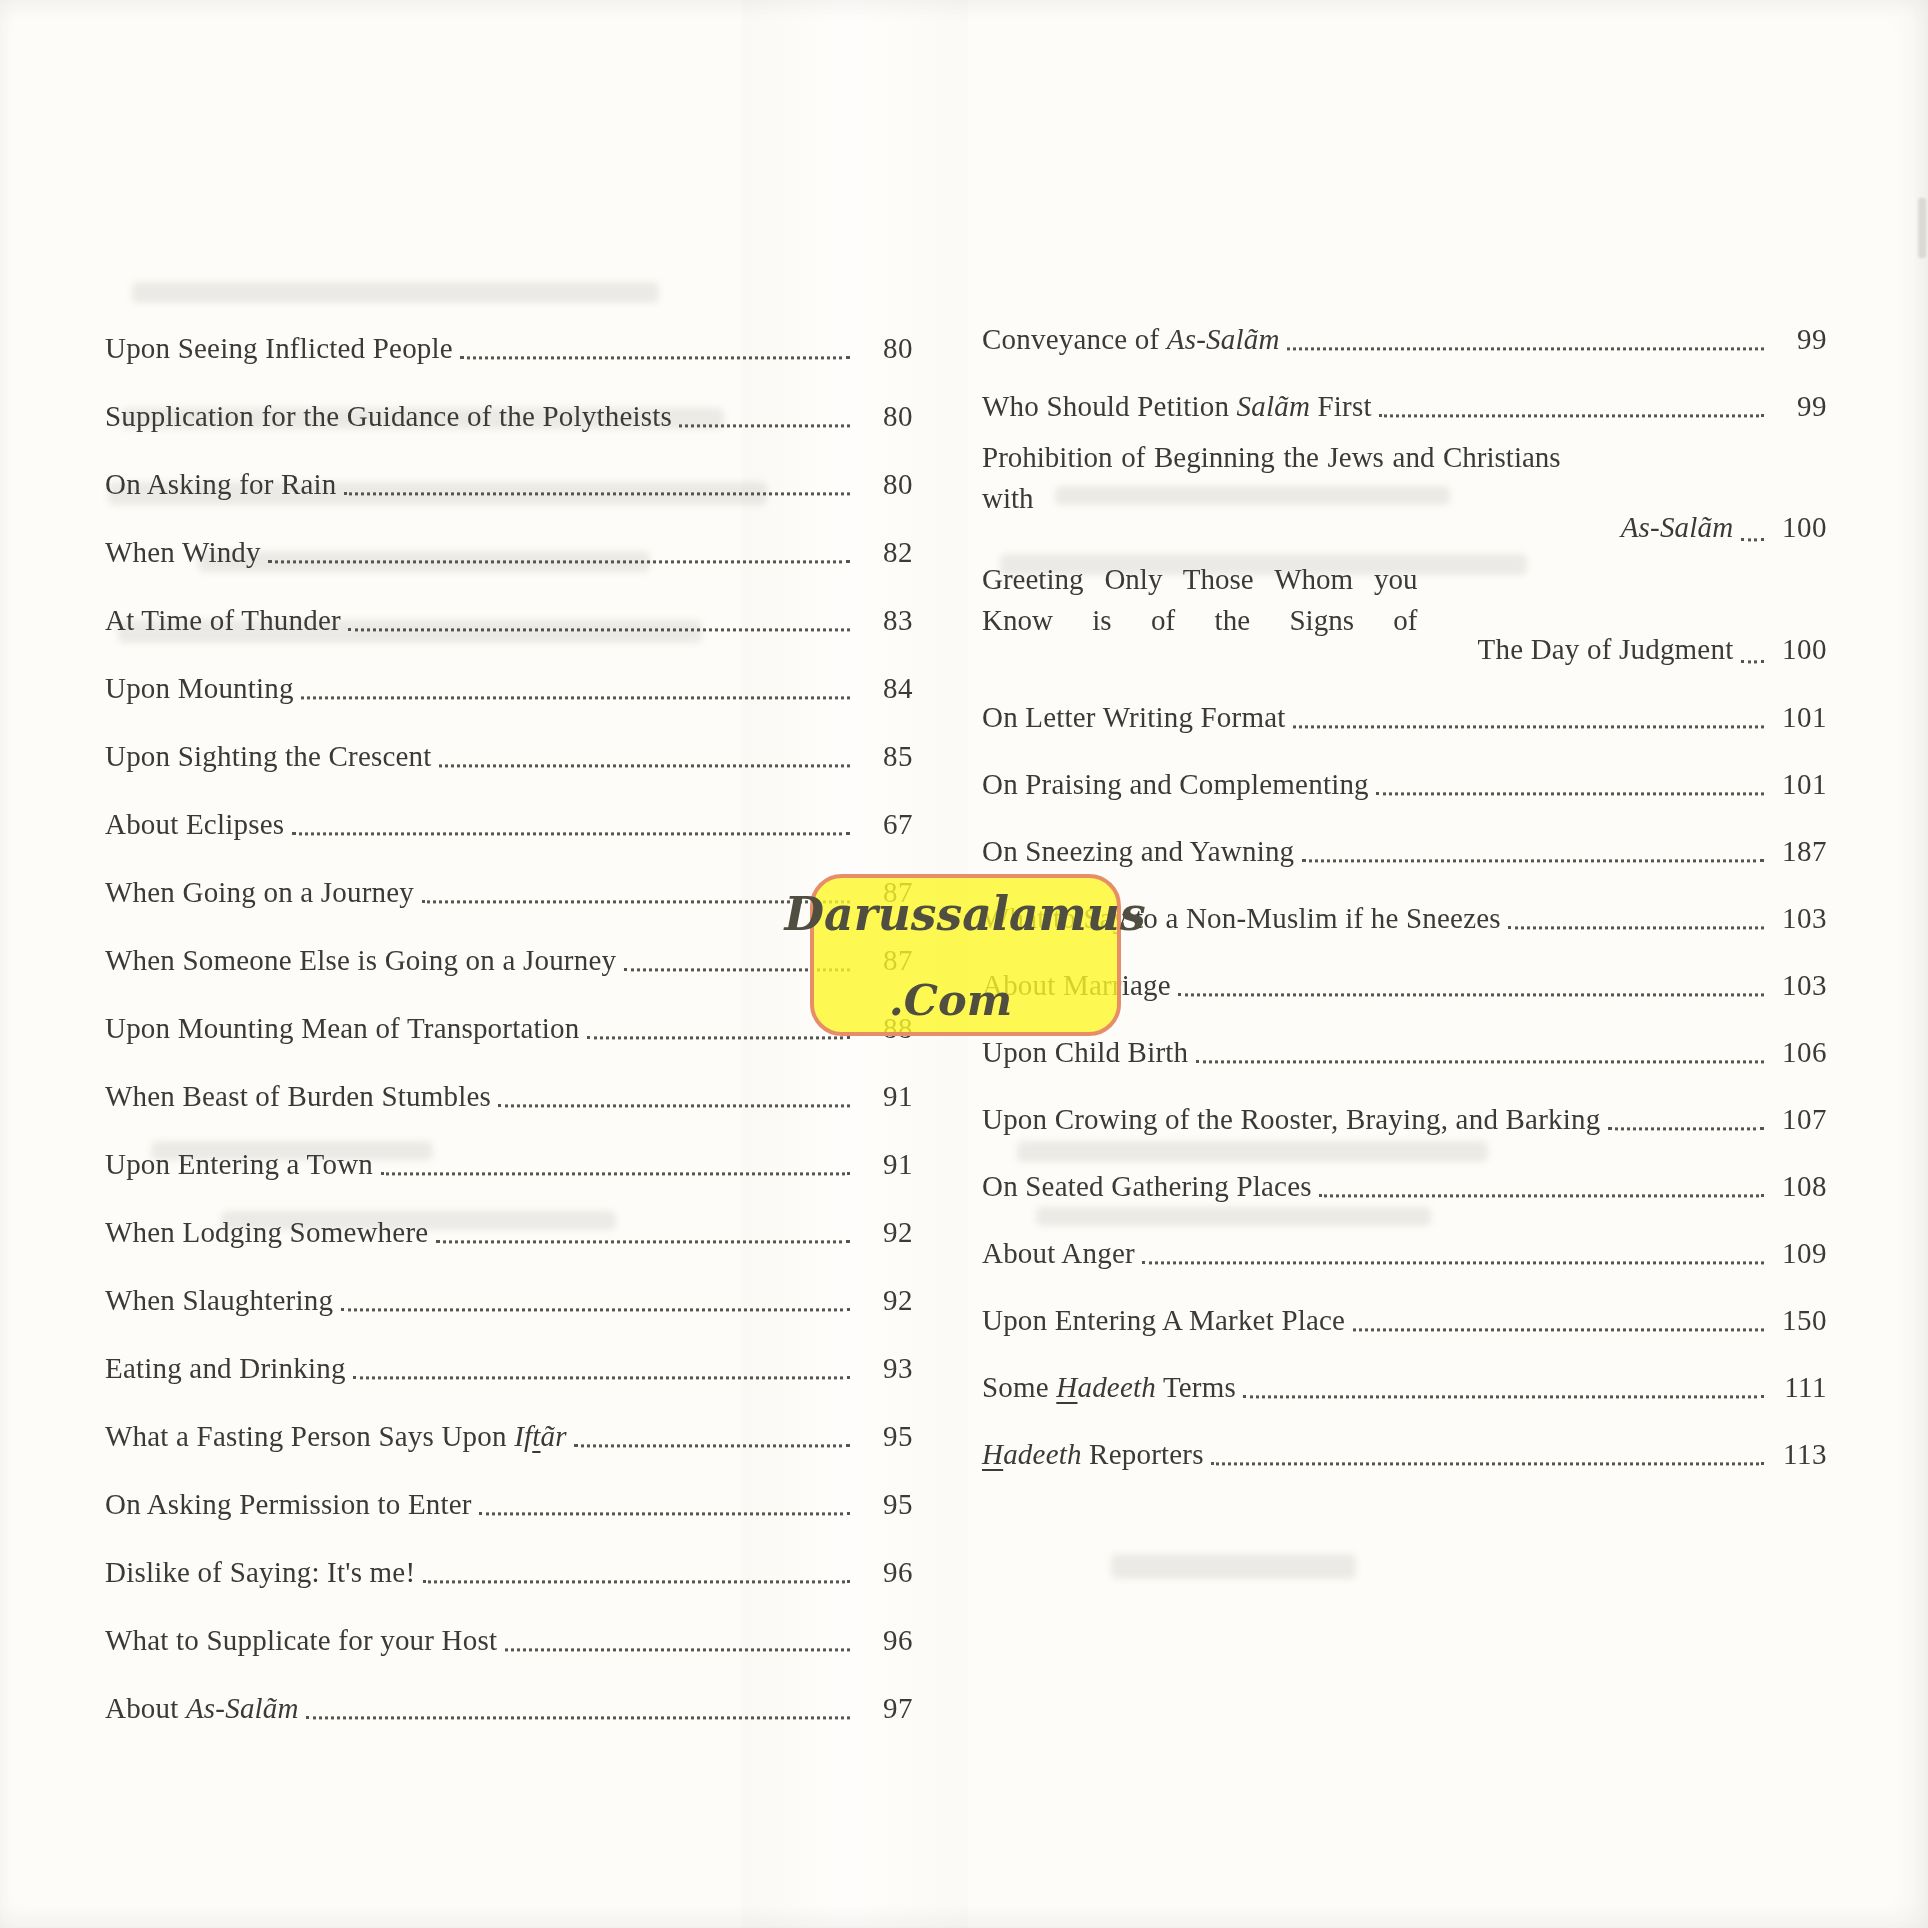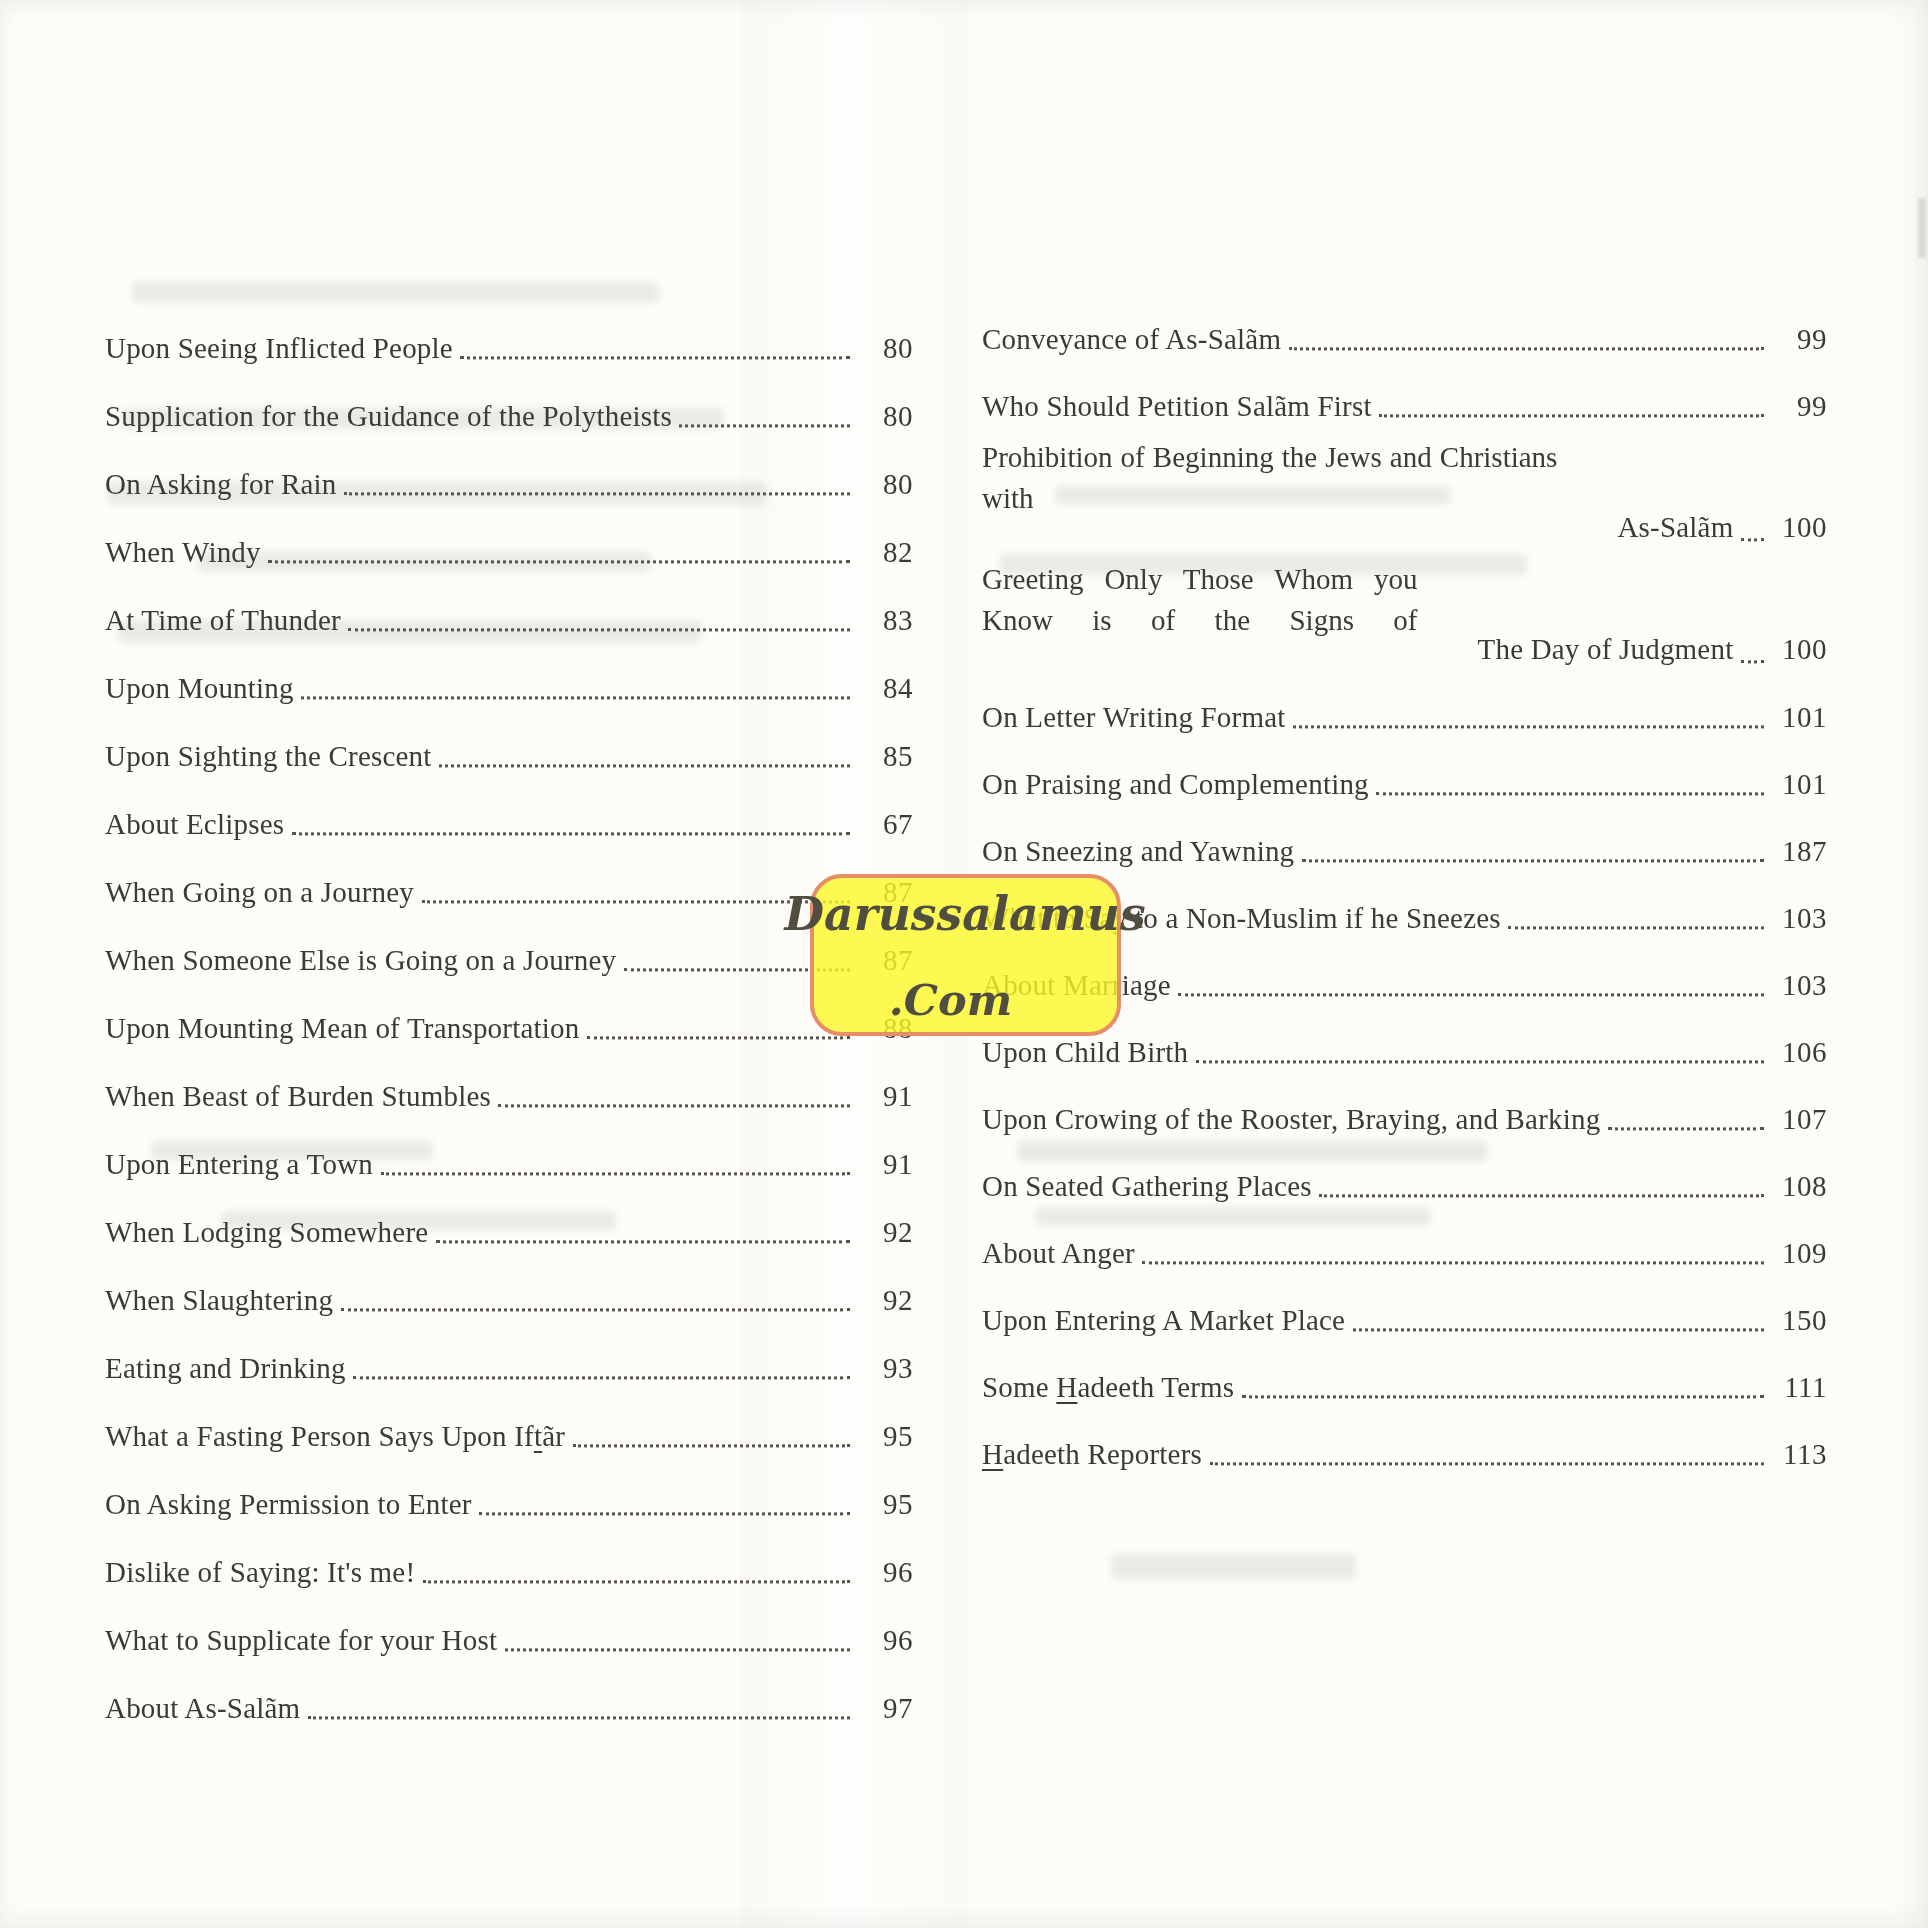--- a/index.html
+++ b/index.html
@@ -32,21 +32,21 @@
   .row{
     height:68px;display:flex;align-items:flex-end;
     padding-bottom:14px;box-sizing:border-box;
   }
   .col-right .row{height:67px;}
   .row.double{
     height:122px;flex-direction:row;justify-content:flex-end;
     align-items:stretch;padding-bottom:12.2px;
   }
   .title{white-space:nowrap;letter-spacing:0.2px;}
-  .it{}
+  .it{font-style:italic;}
   .us{text-decoration:underline;text-decoration-thickness:2.4px;text-underline-offset:4.7px;}
   .dots{
     flex:1 1 auto;margin:0 8.5px 0 7.5px;min-width:22.6px;
     border-bottom:3.2px dotted var(--dot,#57544d);
     transform:translateY(-5.6px);
   }
   .num{text-align:right;min-width:55px;letter-spacing:0.5px;}
   .l1{
     text-align:justify;text-align-last:justify;
     padding-right:60px;line-height:41px;white-space:normal;

